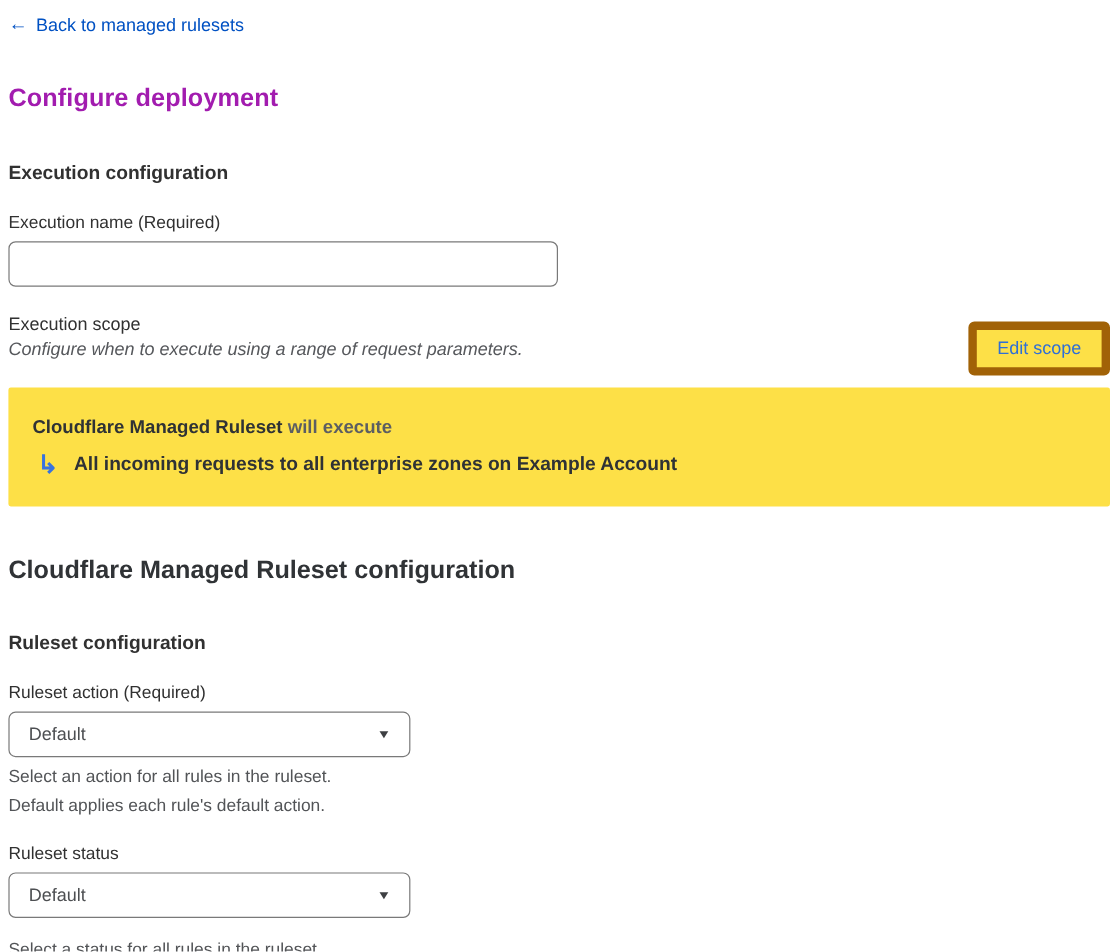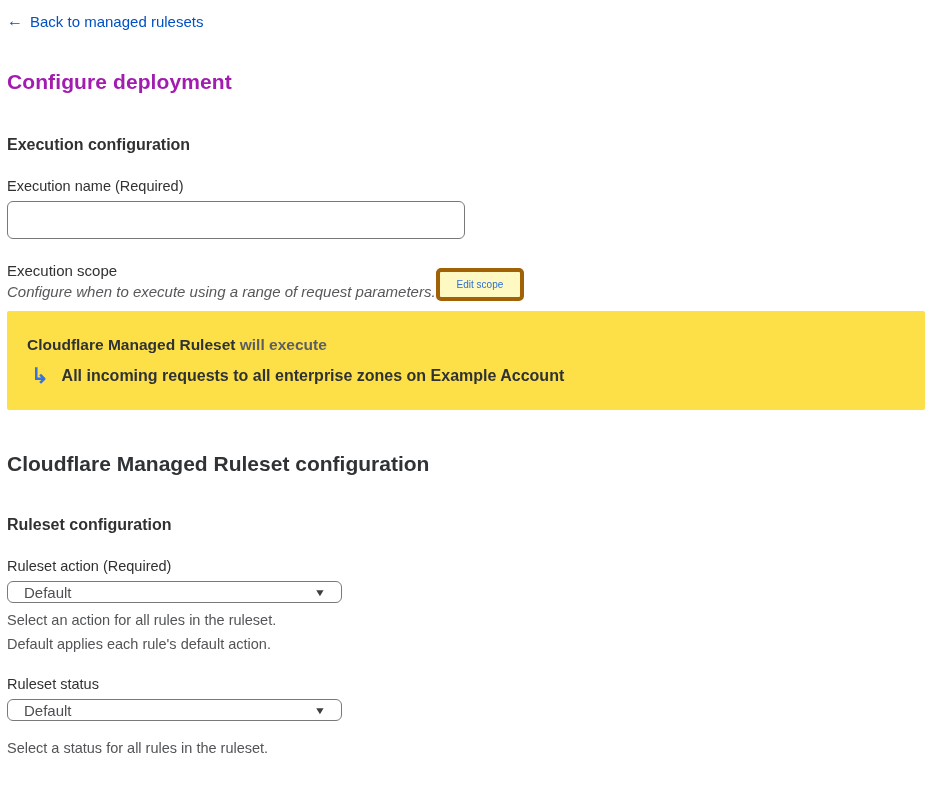--- a/index.html
+++ b/index.html
@@ -36,29 +36,29 @@
   .field-label { margin-top: 24px; font-size: 14.5px; color: #313131; }
   .text-input {
     display: block; margin-top: 7px; width: 458px; height: 38px;
     border: 1px solid #797979; border-radius: 6px; background: #fff;
     font-family: "Liberation Sans", sans-serif; font-size: 15px; color: #313131;
     padding: 0 14px; outline: none;
   }
 
   
   .scope-row {
-    margin-top: 23px; display: flex; justify-content: flex-start;
+    margin-top: 23px; display: flex; justify-content: space-between;
     align-items: flex-start;
   }
   .scope-label { font-size: 15px; color: #313131; }
   .scope-desc { margin-top: 4px; font-size: 15px; color: #56585c; font-style: italic; }
   .edit-scope-btn {
     margin-top: 6px; margin-right: 0;
-    background: #fef9c3; color: #2f6fd6; border: 4px solid #a16207;
-    border-radius: 5px; padding: 7px 17px; font-size: 10px;
+    background: #fde047; color: #2f6fd6; border: 7px solid #a16207;
+    border-radius: 5px; padding: 7px 17px; font-size: 15px;
     font-family: "Liberation Sans", sans-serif; cursor: pointer;
   }
 
   
   .scope-panel {
     margin-top: 10px; background: #fde047; border-radius: 2px;
     padding: 25px 20px 24px 20px;
     font-weight: bold;
   }
   .scope-panel .line1 { font-size: 15.5px; }
@@ -66,21 +66,21 @@
   .scope-panel .will-execute { color: #5c5e62; }
   .scope-panel .line2 {
     margin-top: 11px; display: flex; align-items: center; gap: 13px;
     padding-left: 4px;
   }
   .scope-panel .indent-arrow { color: #3973dd; font-size: 21px; line-height: 1; }
   .scope-panel .scope-text { font-size: 16px; color: #2f3235; }
 
   
   .select-box {
-    margin-top: 7px; width: 335px; height: 22px;
+    margin-top: 7px; width: 335px; height: 38px;
     border: 1px solid #797979; border-radius: 6px; background: #fff;
     display: flex; align-items: center; justify-content: space-between;
     padding: 0 16px; cursor: pointer;
   }
   .select-box .select-value { font-size: 15px; color: #4d4f52; }
   .select-box .caret { font-size: 10px; color: #3d3f42; transform: scaleX(1.25); }
 
   .help-text { margin-top: 5px; font-size: 14.5px; color: #525457; line-height: 24px; }
   .help-text.single { margin-top: 15px; }
   .field-label.status { margin-top: 20px; }

